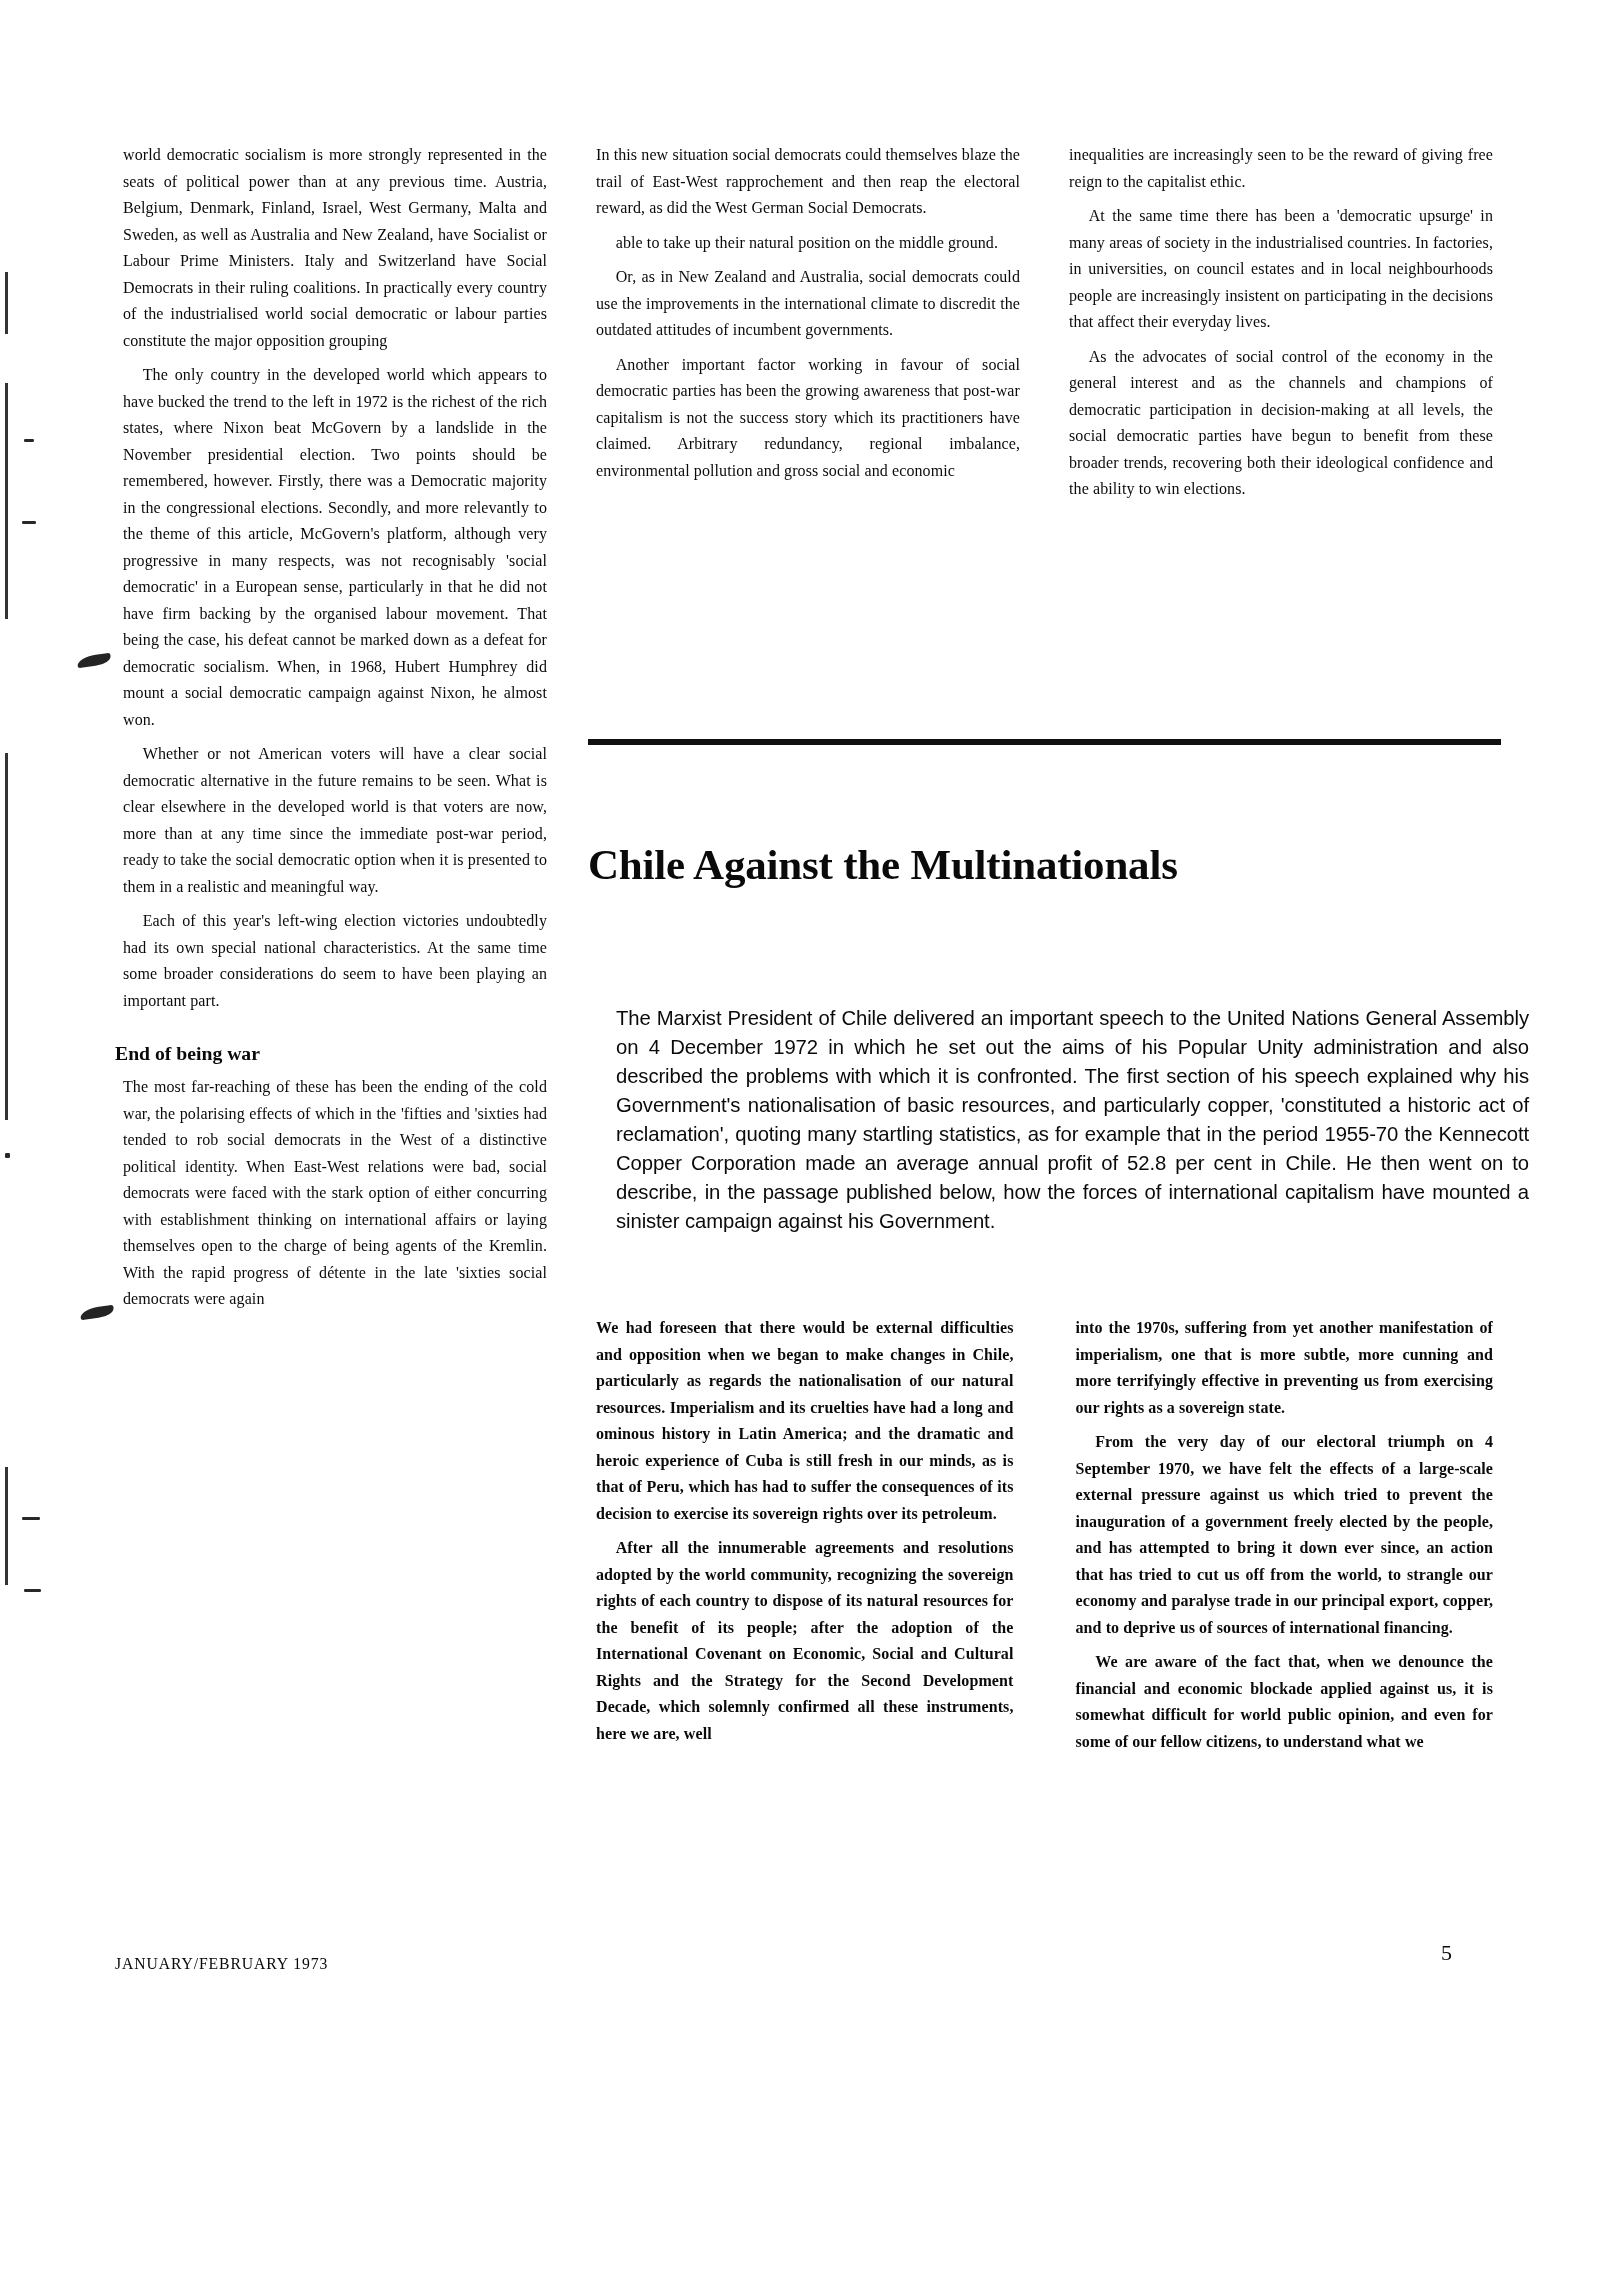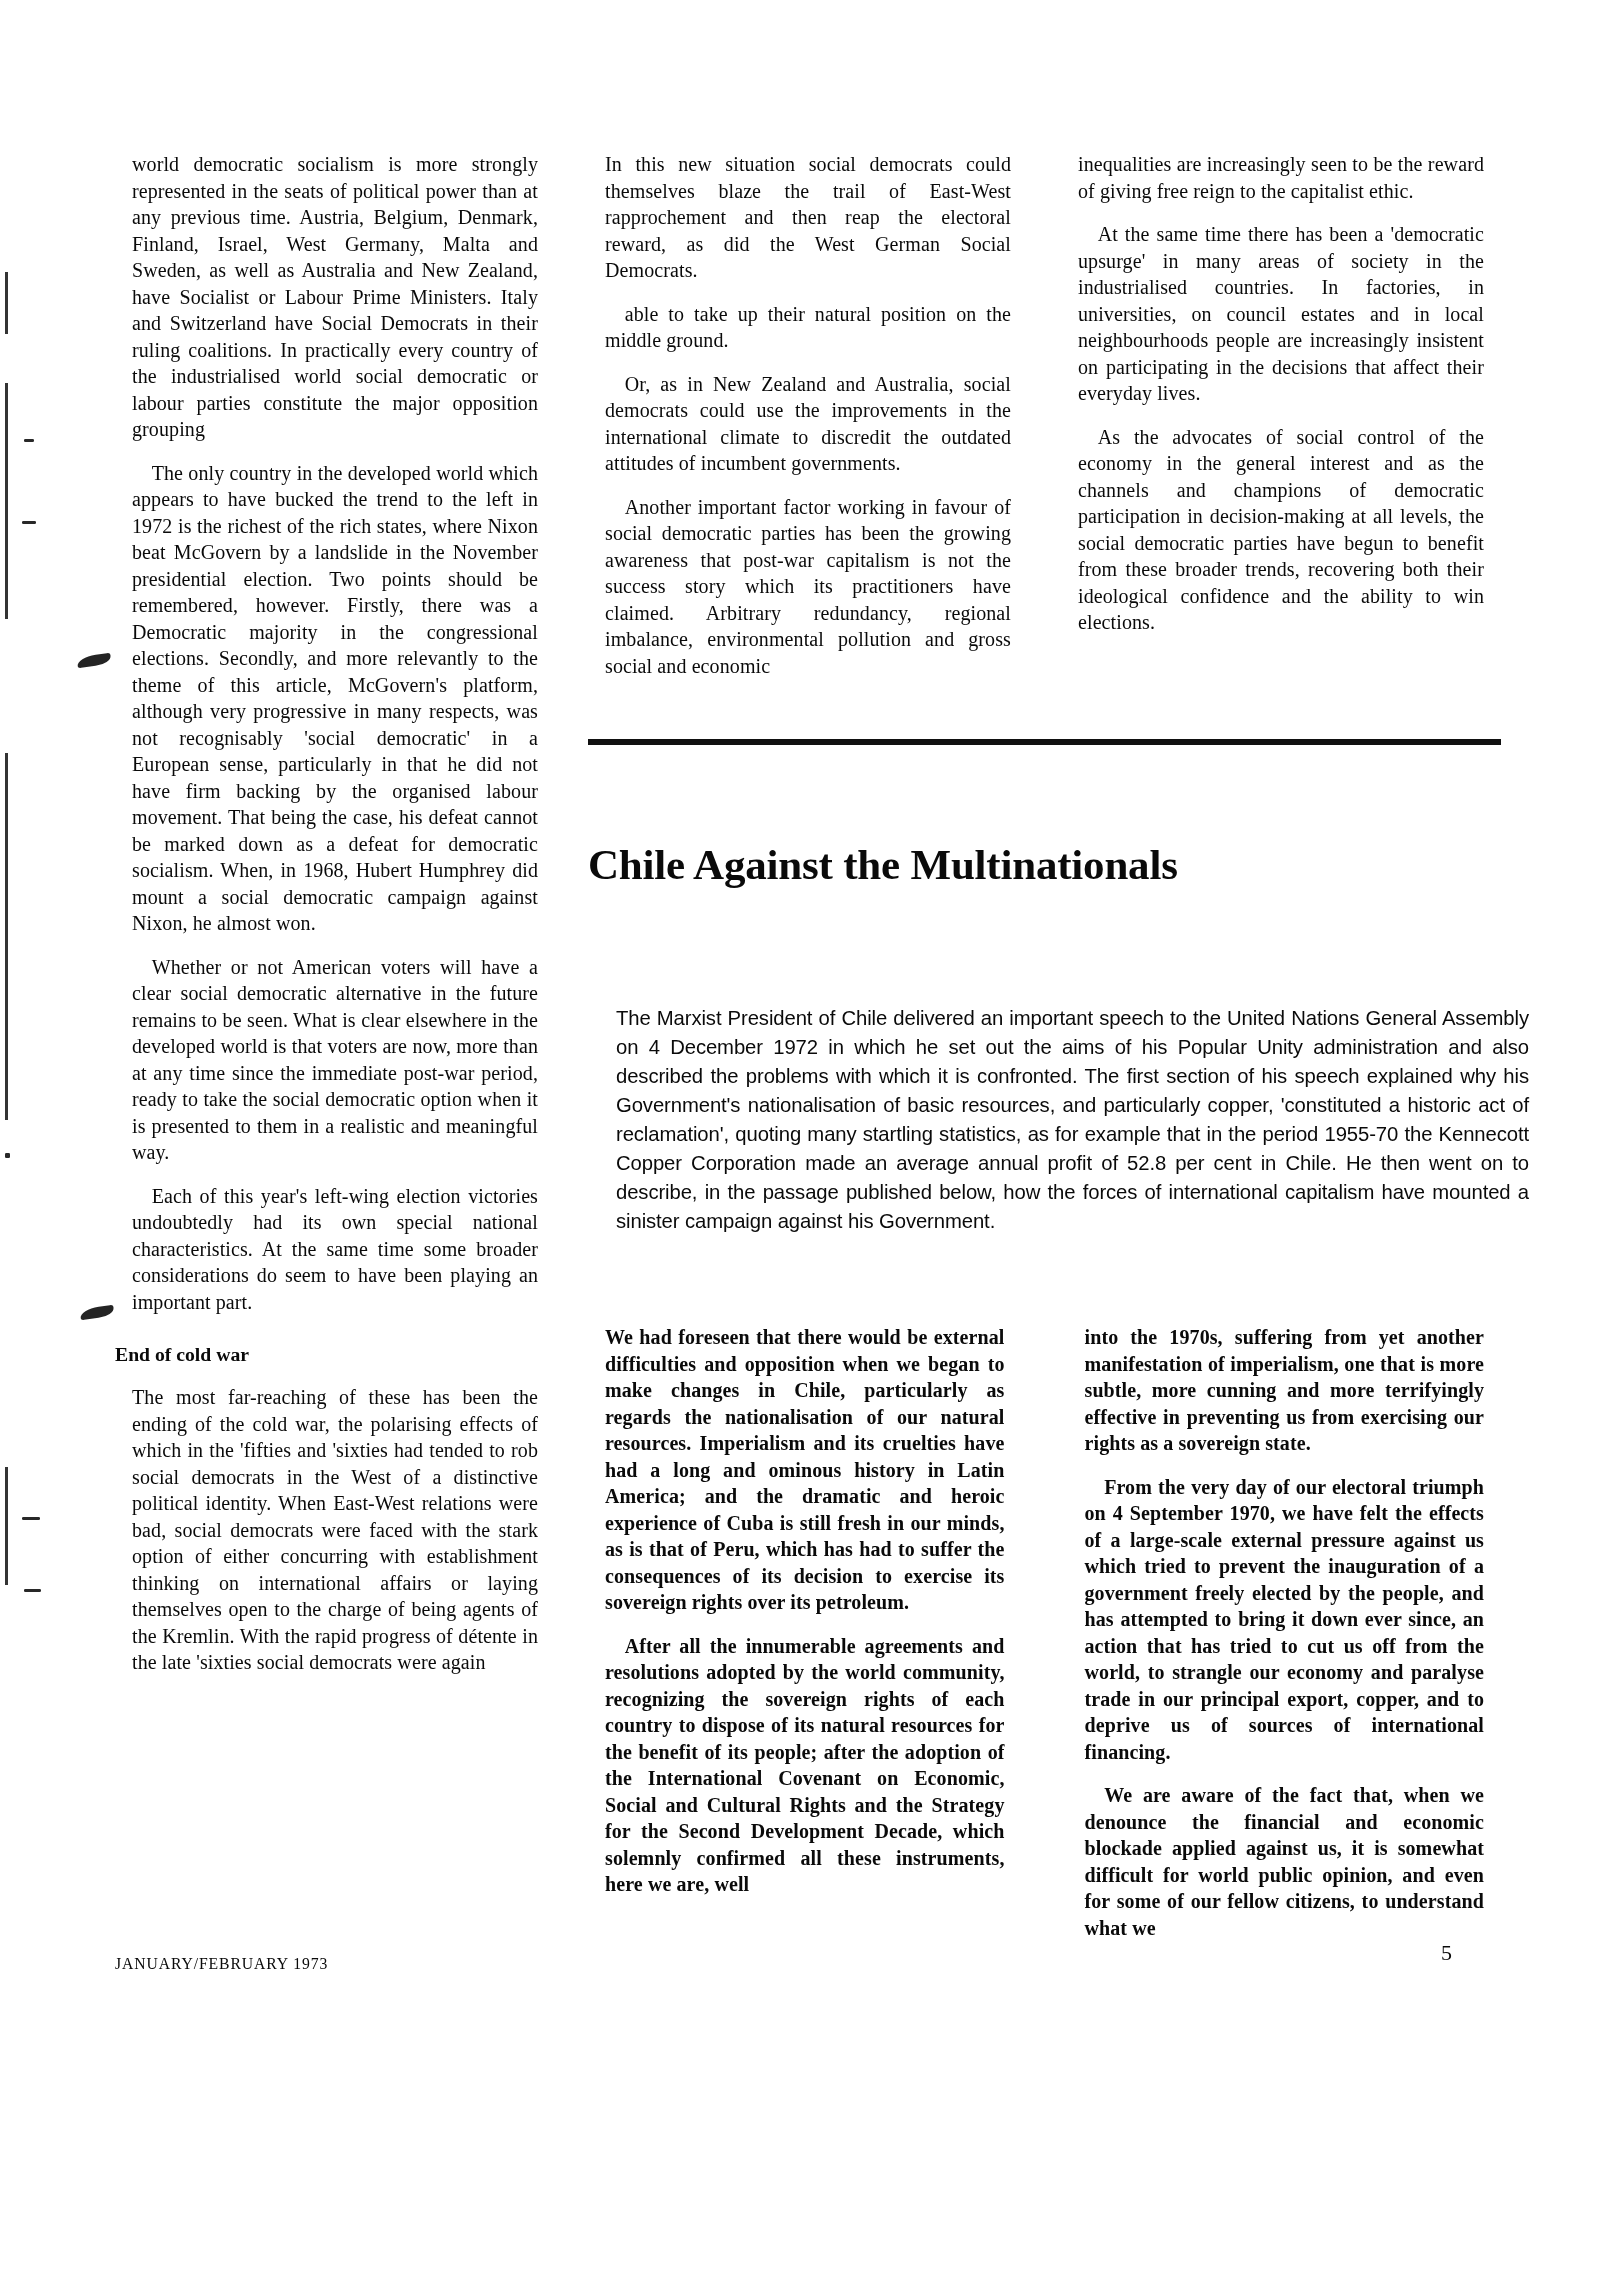--- a/index.html
+++ b/index.html
@@ -50,22 +50,22 @@
     top: 134px;
     width: 1386px;
     display: flex;
     gap: 33px;
   }
   .col {
     width: 440px;
   }
 
   p.body {
-    margin: 17px;
-    font-size: 20px;
+    margin: 8px;
+    font-size: 16px;
     line-height: 26.5px;
     text-align: justify;
     text-indent: 0;
     hyphens: manual;
     letter-spacing: 0.1px;
   }
   p.body + p.body { text-indent: 19.7px; }
 
   h3.subhead {
     margin: 26px 0 0 0;
@@ -179,21 +179,21 @@
   <div class="scan-swoosh" style="left:77px;top:655px;"></div>
   <div class="scan-swoosh" style="left:80px;top:1307px;"></div>
 
   <div class="cols-upper">
 
     <div class="col">
       <p class="body">world democratic socialism is more strongly represented in the seats of political power than at any previous time. Austria, Belgium, Denmark, Finland, Israel, West Germany, Malta and Sweden, as well as Australia and New Zealand, have Socialist or Labour Prime Ministers. Italy and Switzerland have Social Democrats in their ruling coalitions. In practically every country of the industrialised world social democratic or labour parties constitute the major opposition grouping</p>
       <p class="body">The only country in the developed world which appears to have bucked the trend to the left in 1972 is the richest of the rich states, where Nixon beat McGovern by a landslide in the November presidential election. Two points should be remembered, however. Firstly, there was a Democratic majority in the congressional elections. Secondly, and more relevantly to the theme of this article, McGovern's platform, although very progressive in many respects, was not recognisably 'social democratic' in a European sense, particularly in that he did not have firm backing by the organised labour movement. That being the case, his defeat cannot be marked down as a defeat for democratic socialism. When, in 1968, Hubert Humphrey did mount a social democratic campaign against Nixon, he almost won.</p>
       <p class="body">Whether or not American voters will have a clear social democratic alternative in the future remains to be seen. What is clear elsewhere in the developed world is that voters are now, more than at any time since the immediate post-war period, ready to take the social democratic option when it is presented to them in a realistic and meaningful way.</p>
       <p class="body">Each of this year's left-wing election victories undoubtedly had its own special national characteristics. At the same time some broader considerations do seem to have been playing an important part.</p>
-      <h3 class="subhead">End of cold war</h3>
+      <h3 class="subhead">End of being war</h3>
       <p class="body">The most far-reaching of these has been the ending of the cold war, the polarising effects of which in the 'fifties and 'sixties had tended to rob social democrats in the West of a distinctive political identity. When East-West relations were bad, social democrats were faced with the stark option of either concurring with establishment thinking on international affairs or laying themselves open to the charge of being agents of the Kremlin. With the rapid progress of détente in the late 'sixties social democrats were again</p>
     </div>
 
     <div class="col">
       <p class="body">In this new situation social democrats could themselves blaze the trail of East-West rapprochement and then reap the electoral reward, as did the West German Social Democrats.</p>
       <p class="body">able to take up their natural position on the middle ground.</p>
       <p class="body">Or, as in New Zealand and Australia, social democrats could use the improvements in the international climate to discredit the outdated attitudes of incumbent governments.</p>
       <p class="body">Another important factor working in favour of social democratic parties has been the growing awareness that post-war capitalism is not the success story which its practitioners have claimed. Arbitrary redundancy, regional imbalance, environmental pollution and gross social and economic</p>
     </div>
 

